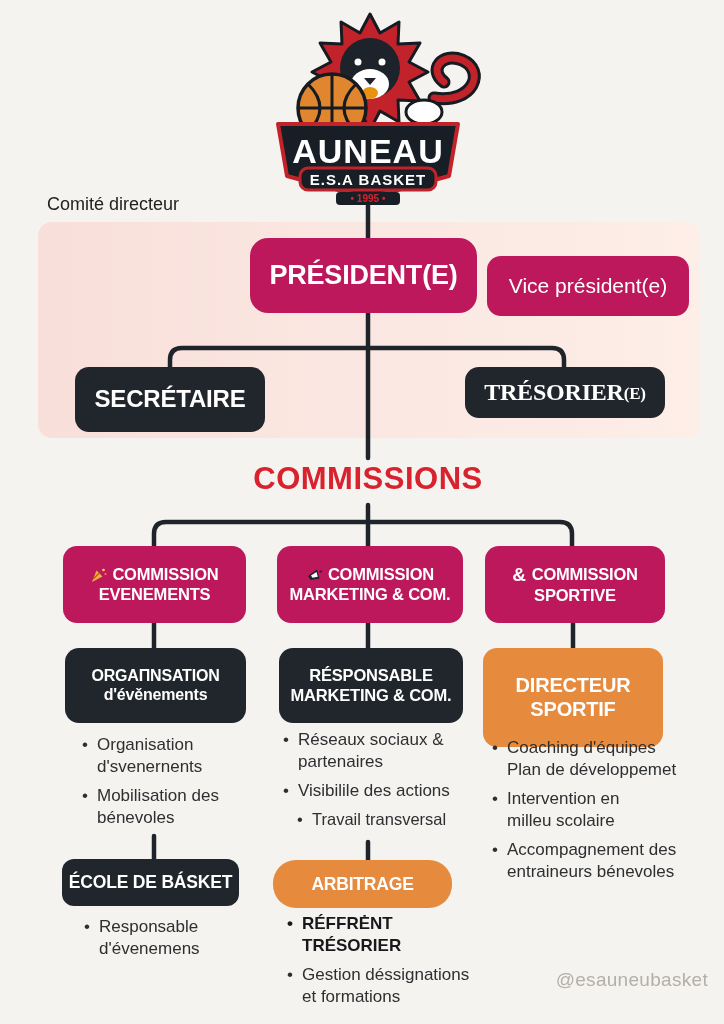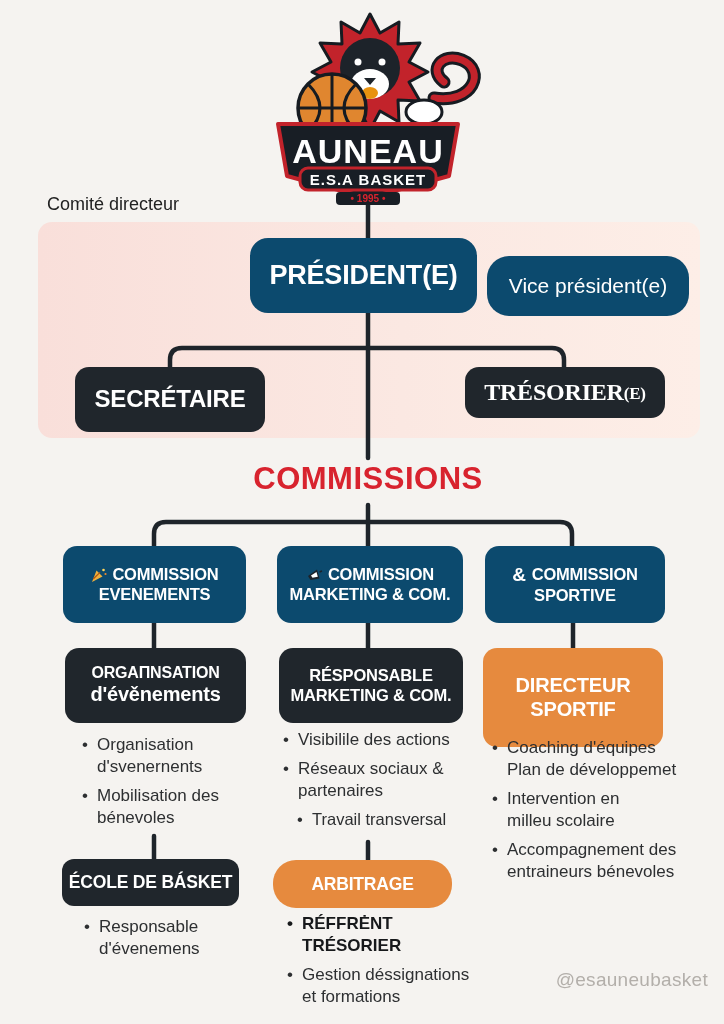--- a/index.html
+++ b/index.html
@@ -8,51 +8,51 @@
     position:relative; width:724px; height:1024px; margin:0 auto;
     background:#f5f3f0; overflow:hidden;
   }
   
   .node{
     position:absolute; display:flex; flex-direction:column;
     align-items:center; justify-content:center; text-align:center;
     color:#fff; font-weight:bold; border-radius:14px; line-height:1.18;
     letter-spacing:-0.2px;
   }
-  .red{background:#0c4a6e;}
+  .red{background:#be185d;}
   .dark{background:#20262c;}
   .orange{background:#e68a3e;}
   .pre{white-space:pre-line;}
   
   #panel{
     position:absolute; left:38px; top:222px; width:662px; height:216px;
     border-radius:14px;
     background:linear-gradient(90deg,#f9dfda 0%,#fbe8e2 55%,#fdeee7 100%);
   }
   #comite-label{
     position:absolute; left:47px; top:194px; font-size:18px; color:#222;
   }
   #president{left:250px; top:238px; width:227px; height:75px; font-size:27px; border-radius:18px;}
-  #vicepresident{left:487px; top:256px; width:202px; height:60px; font-size:21px; font-weight:normal; border-radius:22px; letter-spacing:0;}
+  #vicepresident{left:487px; top:256px; width:202px; height:60px; font-size:21px; font-weight:normal; border-radius:14px; letter-spacing:0;}
   #secretaire{left:75px; top:367px; width:190px; height:65px; font-size:24px;}
   #tresorier{left:465px; top:367px; width:200px; height:51px; font-size:24px; flex-direction:row;font-family:Liberation Serif, serif;}
   #tresorier .suffix{font-size:17px; margin-top:3px;}
   
   #commissions-title{
     position:absolute; left:0; top:461px; width:736px; text-align:center;
     color:#d8232e; font-size:31px; font-weight:800; letter-spacing:0.5px;
   }
   .comm-head{top:546px; height:77px; font-size:16.5px;}
   .comm-head .l1{display:flex; align-items:center; gap:4px; justify-content:center;}
   #comm1{left:63px;  width:183px;}
   #comm2{left:277px; width:186px;}
   #comm3{left:485px; width:180px;}
   .role{top:648px; height:75px;}
   #role1{left:65px;  width:181px; font-size:16px;}
-  #role1 .l2{font-size:20px;}
+  #role1 .l2{font-size:16px;}
   #role2{left:279px; width:184px; font-size:16.5px;}
   #role3{left:483px; width:180px; font-size:20px; height:99px;}
   
   ul.bullets{
     position:absolute; list-style:none; margin:0; padding:0;
     font-size:17px; color:#2d2f31; line-height:1.3;
   }
   ul.bullets li{position:relative; padding-left:15px; margin-bottom:7px;}
   ul.bullets li::before{content:"•"; position:absolute; left:0; top:0;}
   ul.bullets li.indent{margin-left:14px; font-size:16.5px;}
@@ -190,23 +190,23 @@
       </svg>
       <span>COMMISSION</span>
     </span>
     <span>MARKETING &amp; COM.</span>
   </div>
   <div id="role2" class="node dark role">
     <span class="l1">RÉSPONSABLE</span>
     <span class="l2">MARKETING &amp; COM.</span>
   </div>
   <ul id="list2" class="bullets">
-    <li><span class="pre">Visibilile des actions</span></li>
     <li><span class="pre">Réseaux sociaux &amp;
 partenaires</span></li>
+    <li><span class="pre">Visibilile des actions</span></li>
     <li class="indent"><span class="pre">Travail transversal</span></li>
   </ul>
   <div id="arbitrage" class="node orange">
     <span>ARBITRAGE</span>
   </div>
   <ul id="sublist2" class="bullets">
     <li class="bold"><span class="pre">RÉFFRĖNT
 TRÉSORIER</span></li>
     <li><span class="pre">Gestion déssignations
 et formations</span></li>

